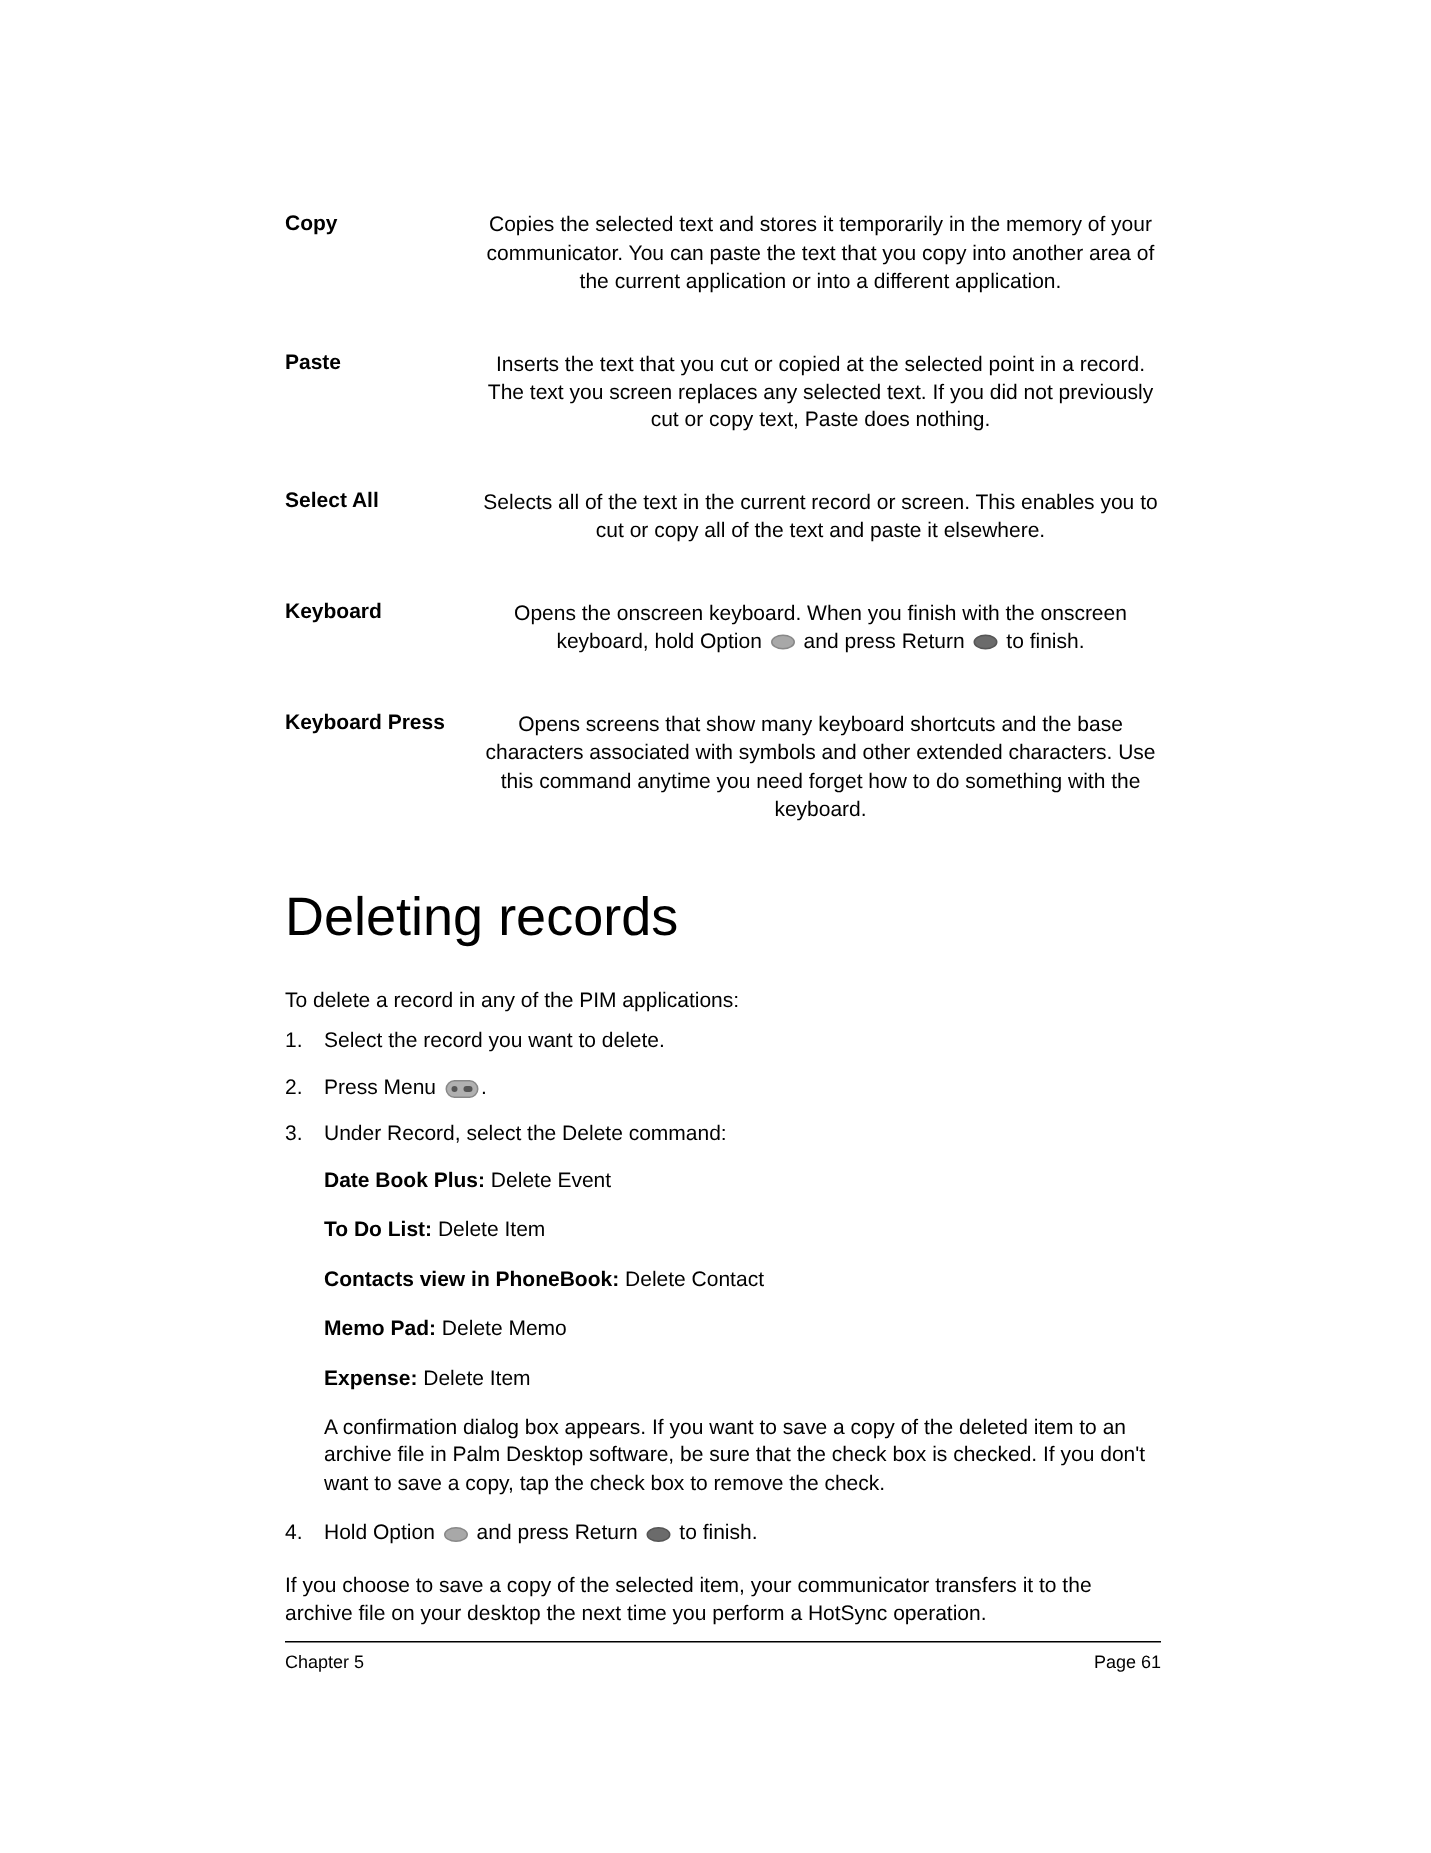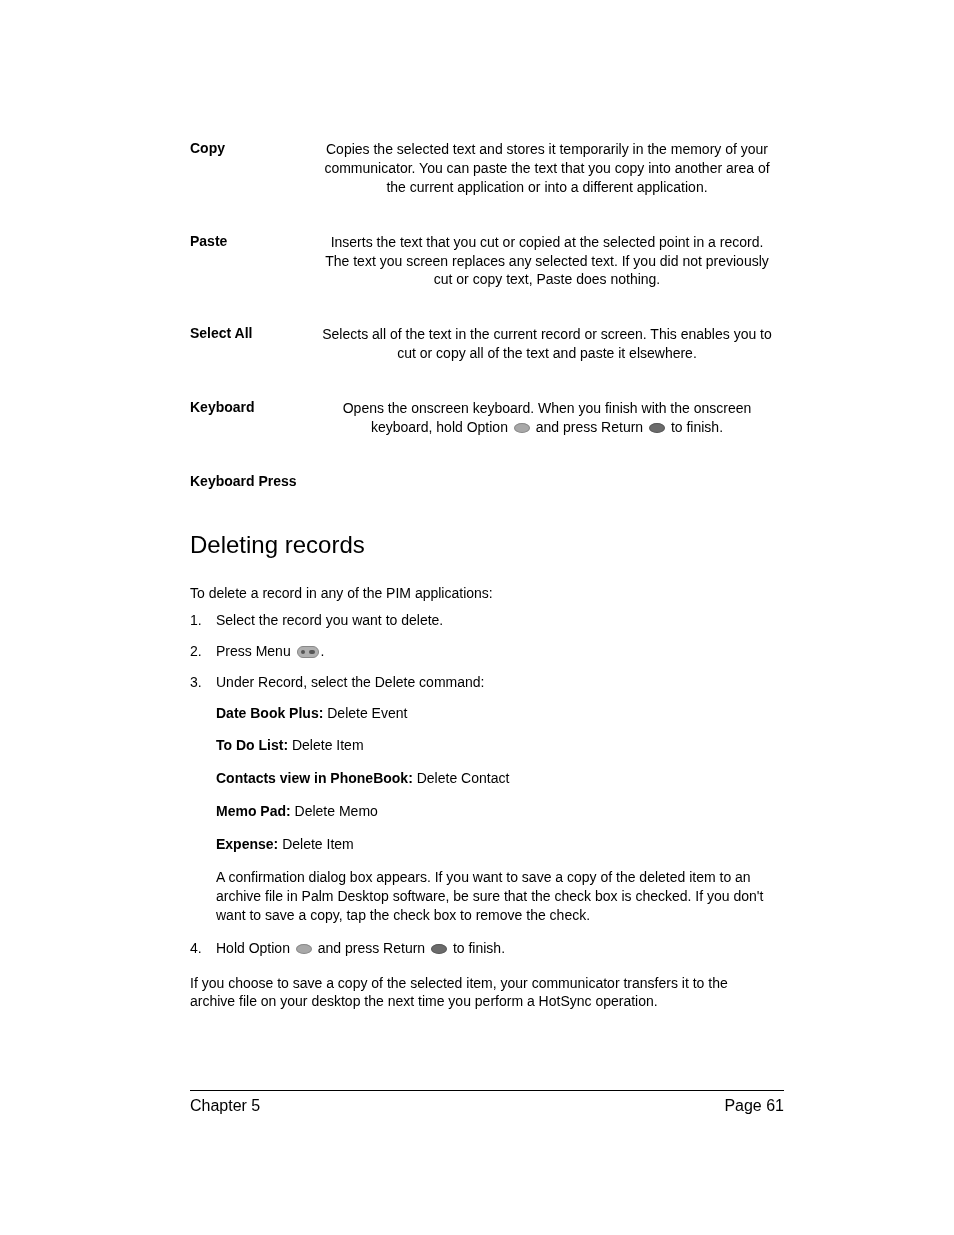--- a/index.html
+++ b/index.html
@@ -23,21 +23,21 @@
     .def-term {
       font-weight: bold;
       font-size: 14px;
     }
     .def-desc {
       font-size: 14px;
       line-height: 1.35;
       text-align: center;
     }
     .section-heading {
-      font-size: 24px;
+      font-size: 36px;
       font-weight: normal;
       margin-bottom: 26px;
       font-family: Arial, Helvetica, sans-serif;
     }
     .intro {
       font-size: 14px;
       margin-bottom: 10px;
     }
     ol.steps {
       list-style: none;
@@ -76,24 +76,24 @@
     }
     .closing {
       font-size: 14px;
       line-height: 1.35;
       margin-top: 16px;
     }
     .footer {
       position: absolute;
       bottom: 120px;
       left: 190px;
-      right: 170px;
+      right: 180px;
       border-top: 1px solid #000;
       padding-top: 6px;
-      font-size: 16px;
+      font-size: 12px;
       display: flex;
       justify-content: space-between;
     }
     .icon-oval {
       display: inline-block;
       width: 16px;
       height: 10px;
       border-radius: 50%;
       background: #a8a8a8;
       vertical-align: middle;
@@ -150,20 +150,21 @@
 
     <div class="def-term">Select All</div>
     <div class="def-desc">Selects all of the text in the current record or screen. This enables you to cut or copy all of the text and paste it elsewhere.</div>
 
     <div class="def-term">Keyboard</div>
     <div class="def-desc">
       <span>Opens the onscreen keyboard. When you finish with the onscreen keyboard, hold Option </span><span class="icon-oval"></span><span> and press Return </span><span class="icon-oval dark"></span><span> to finish.</span>
     </div>
 
     <div class="def-term">Keyboard Press</div>
+    <div class="def-desc">Opens screens that show many keyboard shortcuts and the base characters associated with symbols and other extended characters. Use this command anytime you need forget how to do something with the keyboard.</div>
   </div>
 
   <h1 class="section-heading">Deleting records</h1>
 
   <p class="intro">To delete a record in any of the PIM applications:</p>
 
   <ol class="steps">
     <li>
       <span>Select the record you want to delete.</span>
     </li>

